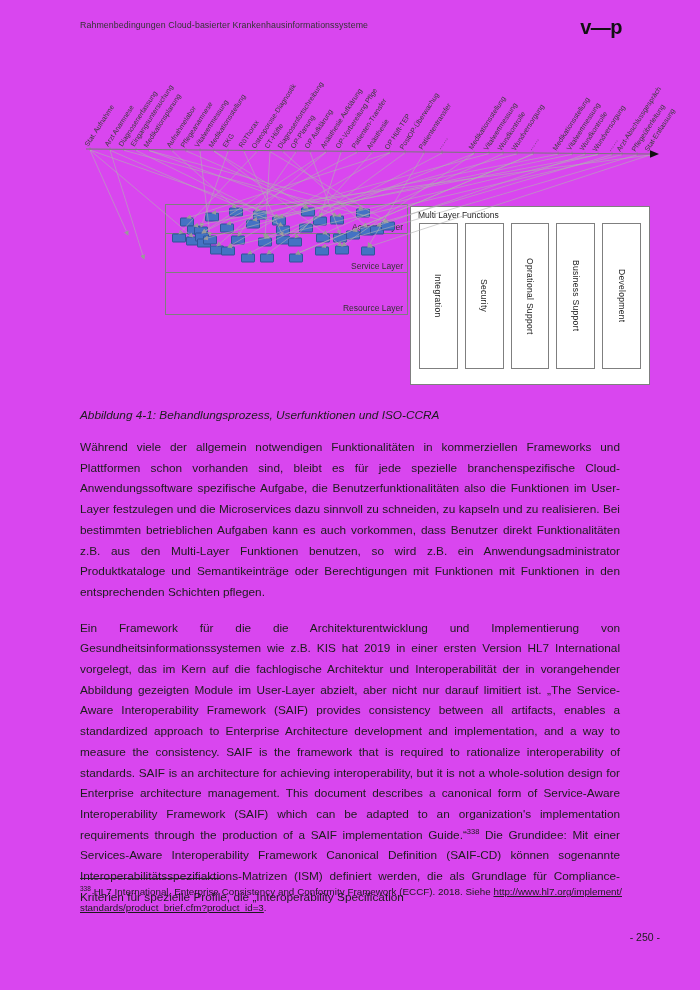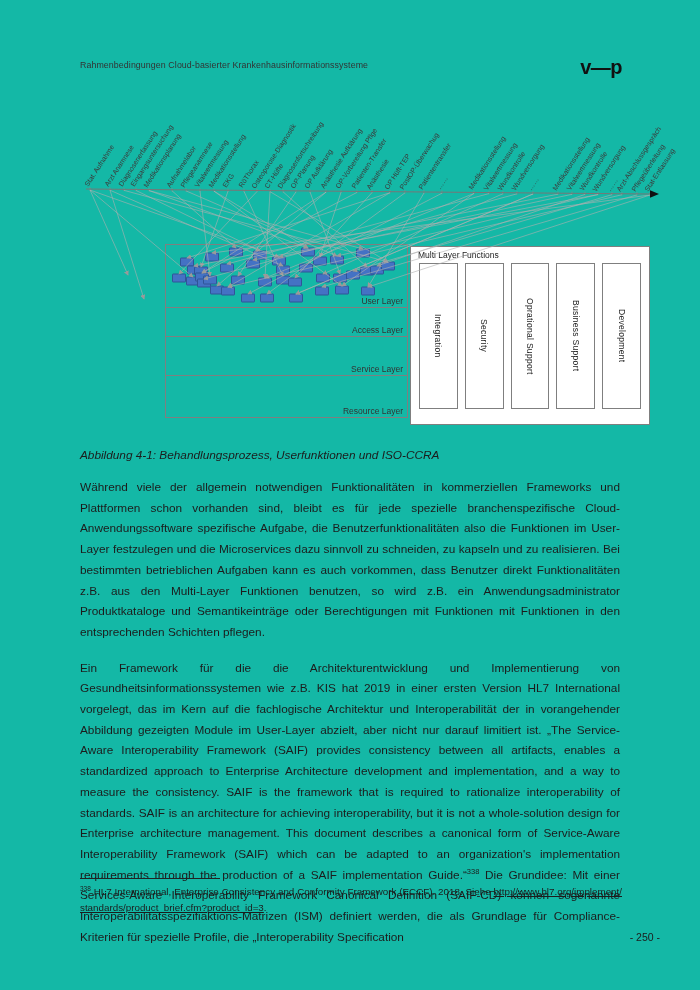--- a/index.html
+++ b/index.html
@@ -1,24 +1,24 @@
 <!DOCTYPE html>
 <html lang="de"><head>
 <meta charset="utf-8">
 <style>
   html,body{margin:0;padding:0;background:#e8e8e8;}
   .page{
     position:relative;
     width:700px;height:990px;
     margin:0 auto;
-    background:#14b8a6;
+    background:#d946ef;
     font-family:"Liberation Sans", sans-serif;
     color:#212121;
     box-sizing:border-box;
-    padding:60px 78px 0 80px;
+    padding:20px 78px 0 80px;
     overflow:hidden;
   }
   
   .hdr{display:flex;justify-content:space-between;align-items:flex-start;}
   .hdr-title{font-size:8.8px;color:#333;letter-spacing:.1px;}
   .hdr-logo{font-size:20px;font-weight:700;color:#111;letter-spacing:-.5px;margin-top:-4px;}
   
   .figure-area{position:relative;height:310px;margin-top:44px;margin-left:-0px;width:580px;}
   .figure-area svg{position:absolute;left:0;top:0;pointer-events:none;}
   .step-label{
@@ -57,23 +57,20 @@
 
 <div class="page">
 
   <div class="hdr">
     <span class="hdr-title">Rahmenbedingungen Cloud-basierter Krankenhausinformationssysteme</span>
     <span class="hdr-logo">v—p</span>
   </div>
 
   <div class="figure-area">
     <div class="layer-stack" id="layer-stack">
-        <div class="layer" style="height: 64px;">
-          <span class="layer-label">User Layer</span>
-        </div>
         <div class="layer" style="height: 30px;">
           <span class="layer-label">Access Layer</span>
         </div>
         <div class="layer" style="height: 40px;">
           <span class="layer-label">Service Layer</span>
         </div>
         <div class="layer" style="height: 43px;">
           <span class="layer-label">Resource Layer</span>
         </div>
       </div>

